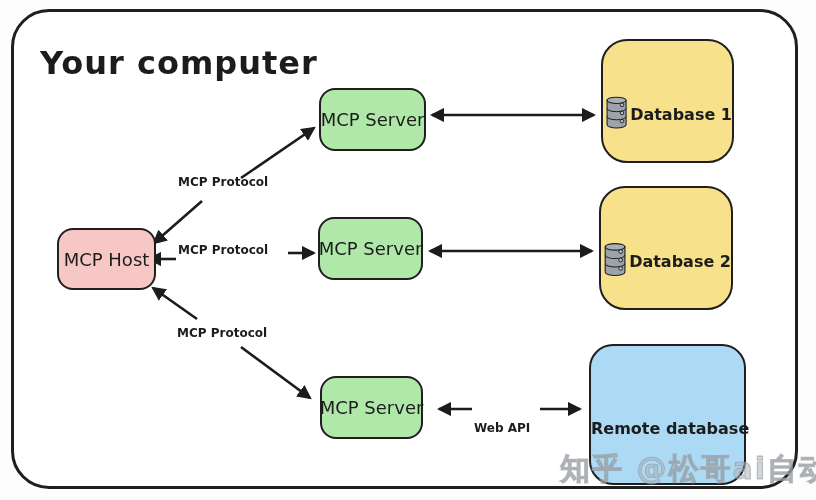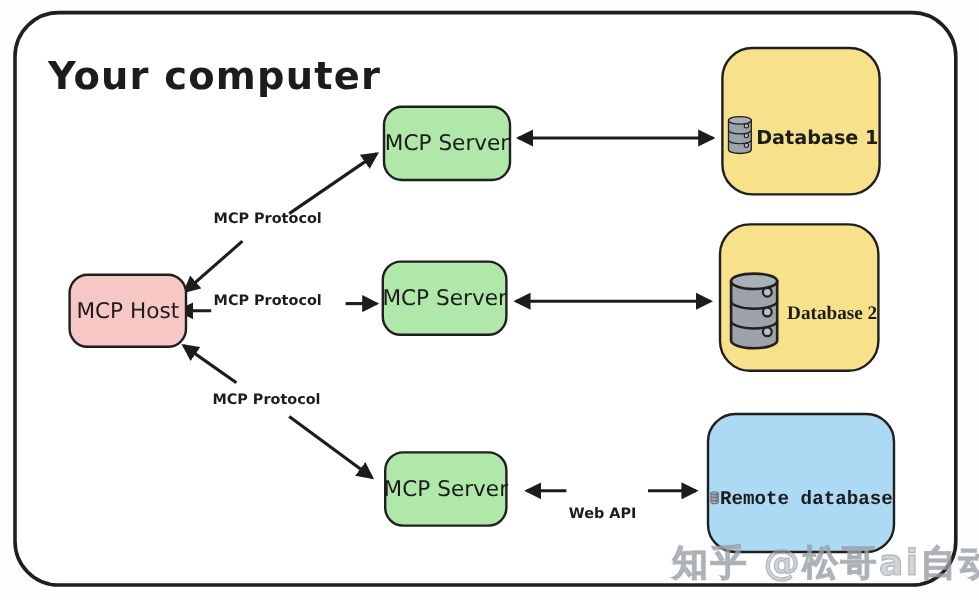--- a/index.html
+++ b/index.html
@@ -24,22 +24,22 @@
   .host{left:37px;top:228px;width:99px;height:62px;background:#F7C7C5;margin-left:20px;}
   .server1{left:319px;top:88px;width:107px;height:63px;background:#B0E8AA;}
   .server2{left:318px;top:217px;width:105px;height:63px;background:#B0E8AA;}
   .server3{left:320px;top:376px;width:103px;height:63px;background:#B0E8AA;}
   .dbnode{
     position:absolute;display:flex;flex-direction:row;align-items:center;
     justify-content:flex-start;border:2.5px solid #1f1f1f;border-radius:26px;
     box-sizing:border-box;padding-top:24px;
   }
   .db1{left:601px;top:39px;width:133px;height:124px;background:#F8E18B;}
-  .db2{left:599px;top:186px;width:134px;height:124px;background:#F8E18B;font-family:Liberation Serif, serif;}
-  .remote{left:589px;top:344px;width:157px;height:117px;background:#ACD9F4;border-radius:24px;font-family:Liberation Mono, monospace;}
+  .db2{left:599px;top:186px;width:134px;height:124px;background:#F8E18B;}
+  .remote{left:589px;top:344px;width:157px;height:141px;background:#ACD9F4;border-radius:24px;}
   .dblabel{font-size:16px;font-weight:600;margin-top:3px;white-space:nowrap;}
   .edge-label{
     position:absolute;font-size:12px;font-weight:600;white-space:nowrap;
   }
   .lbl1{left:178px;top:175px;}
   .lbl2{left:178px;top:243px;}
   .lbl3{left:177px;top:326px;}
   .lbl4{left:474px;top:397px;margin-top:24px;}
   .arrows{position:absolute;left:0;top:0;width:816px;height:500px;pointer-events:none;}
   .arrows line{stroke:#1c1c1c;stroke-width:2.6;}

